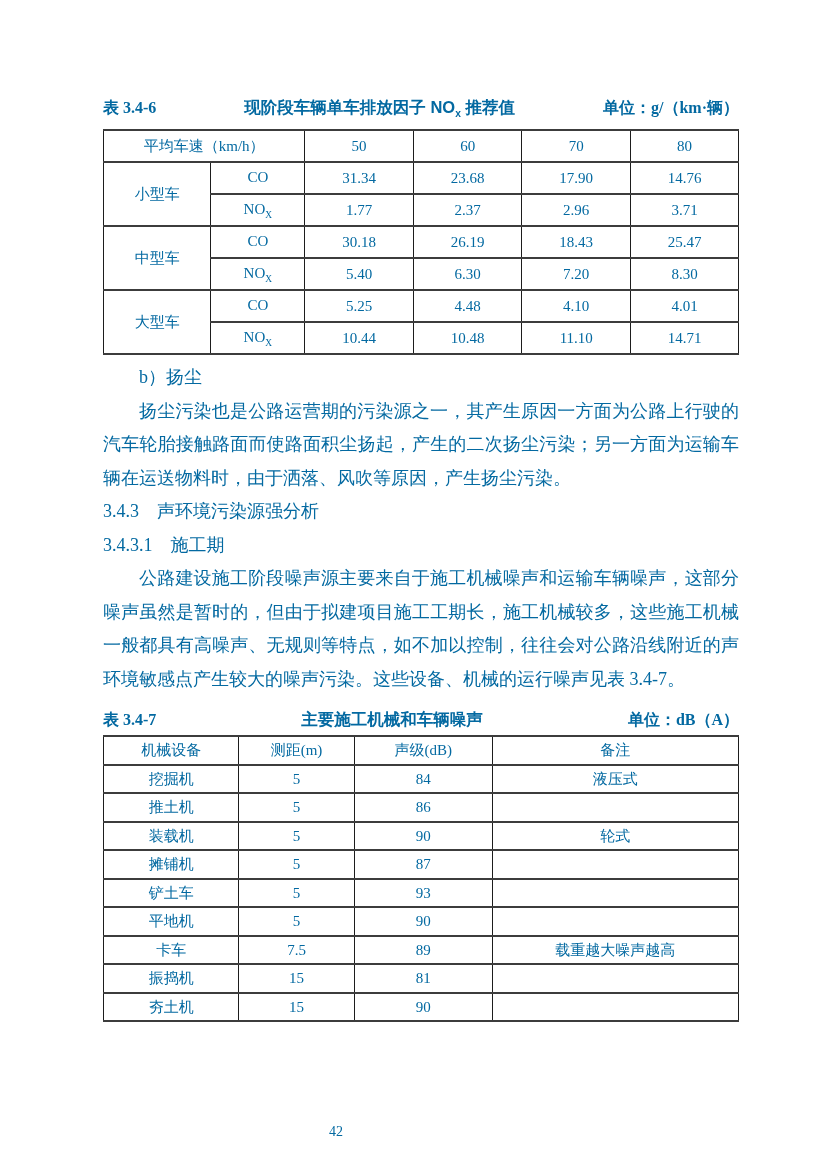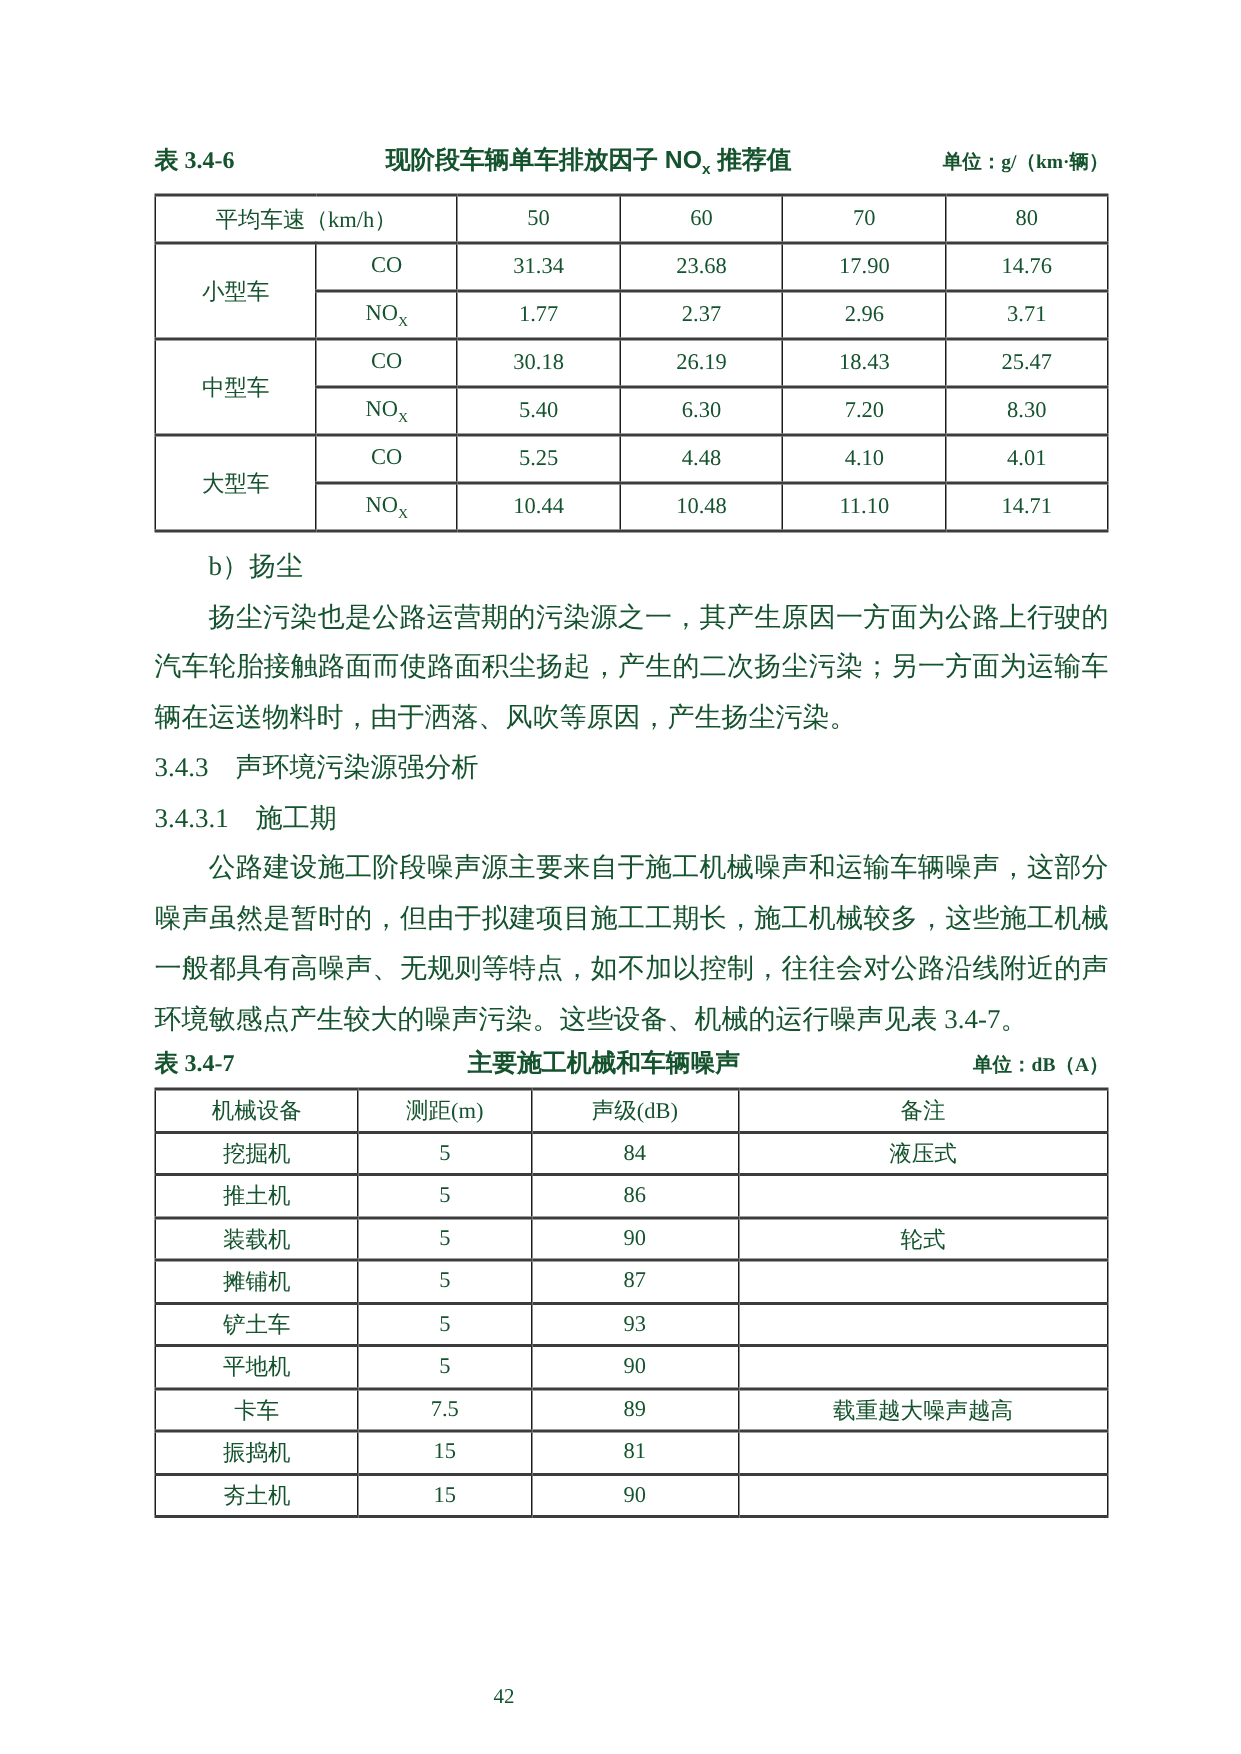--- a/index.html
+++ b/index.html
@@ -1,30 +1,30 @@
 <!DOCTYPE html>
 <html><head>
 <meta charset="utf-8">
 <style>
   html,body { margin:0; padding:0; background:#ffffff; }
   .page {
     position:relative;
     width:827px; height:1169px;
     background:#ffffff;
     font-family:"Liberation Serif","DejaVu Serif",serif;
-    color:#14532d;
+    color:#0369a1;
     overflow:hidden;
   }
   .content { position:absolute; left:103px; top:96px; width:636px; }
 
   
   .caption { display:flex; justify-content:space-between; align-items:baseline; line-height:22px; margin-bottom:4px; }
   .caption-label { font-size:16px; font-weight:bold; font-family:"Liberation Serif","DejaVu Serif",serif; white-space:nowrap; }
   .caption-title { font-size:16.5px; font-weight:bold; font-family:"Liberation Sans","DejaVu Sans",sans-serif; text-align:center; flex:1; }
-  .caption-unit { font-size:13px; white-space:nowrap; }
+  .caption-unit { font-size:16px; white-space:nowrap; }
   .caption-unit .u-label { font-weight:bold; font-family:"Liberation Sans","DejaVu Sans",sans-serif; }
   .caption-unit .u-value { font-weight:bold; font-family:"Liberation Serif","DejaVu Serif",serif; }
 
   
   table { width:100%; border-collapse:collapse; table-layout:fixed;border-radius:10px; }
   td {
     border-left:1px solid #1d1d1d; border-right:1px solid #1d1d1d;
     border-top:2px solid #3c3c3c; border-bottom:2px solid #3c3c3c;
     text-align:center; vertical-align:middle;
     font-size:15px; padding:0 2px;
@@ -124,21 +124,21 @@
         </tr>
       </tbody>
     </table>
 
     <p class="heading indent mt">b）扬尘</p>
     <p class="para indent">扬尘污染也是公路运营期的污染源之一，其产生原因一方面为公路上行驶的汽车轮胎接触路面而使路面积尘扬起，产生的二次扬尘污染；另一方面为运输车辆在运送物料时，由于洒落、风吹等原因，产生扬尘污染。</p>
     <p class="heading">3.4.3　声环境污染源强分析</p>
     <p class="heading">3.4.3.1　施工期</p>
     <p class="para indent">公路建设施工阶段噪声源主要来自于施工机械噪声和运输车辆噪声，这部分噪声虽然是暂时的，但由于拟建项目施工工期长，施工机械较多，这些施工机械一般都具有高噪声、无规则等特点，如不加以控制，往往会对公路沿线附近的声环境敏感点产生较大的噪声污染。这些设备、机械的运行噪声见表 3.4-7。</p>
 
-    <div class="caption" style="margin-top:2px;">
+    <div class="caption" style="margin-top:12px;">
       <span class="caption-label">表 3.4-7</span>
       <span class="caption-title">主要施工机械和车辆噪声</span>
       <span class="caption-unit"><span class="u-label">单位：</span><span class="u-value">dB（A）</span></span>
     </div>
 
     <table class="t2">
       <colgroup>
         <col style="width:21.3%">
           <col style="width:18.2%">
           <col style="width:21.7%">

